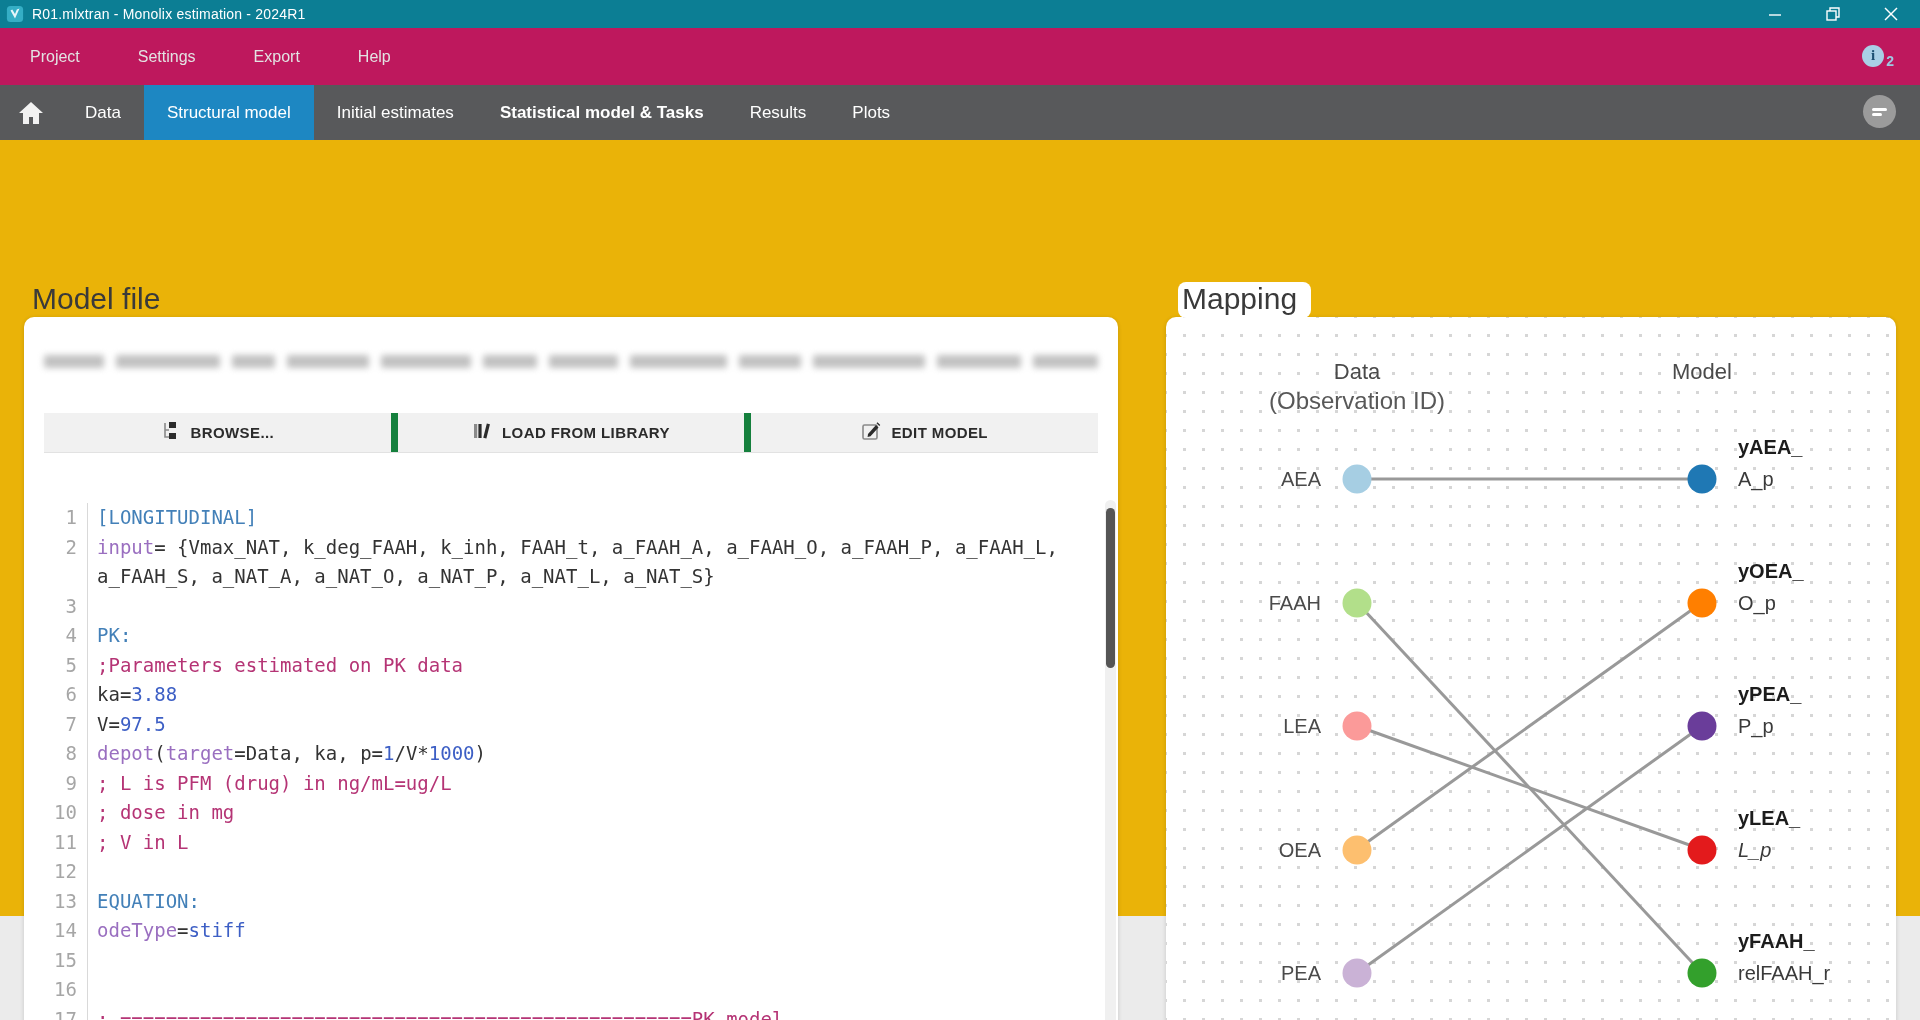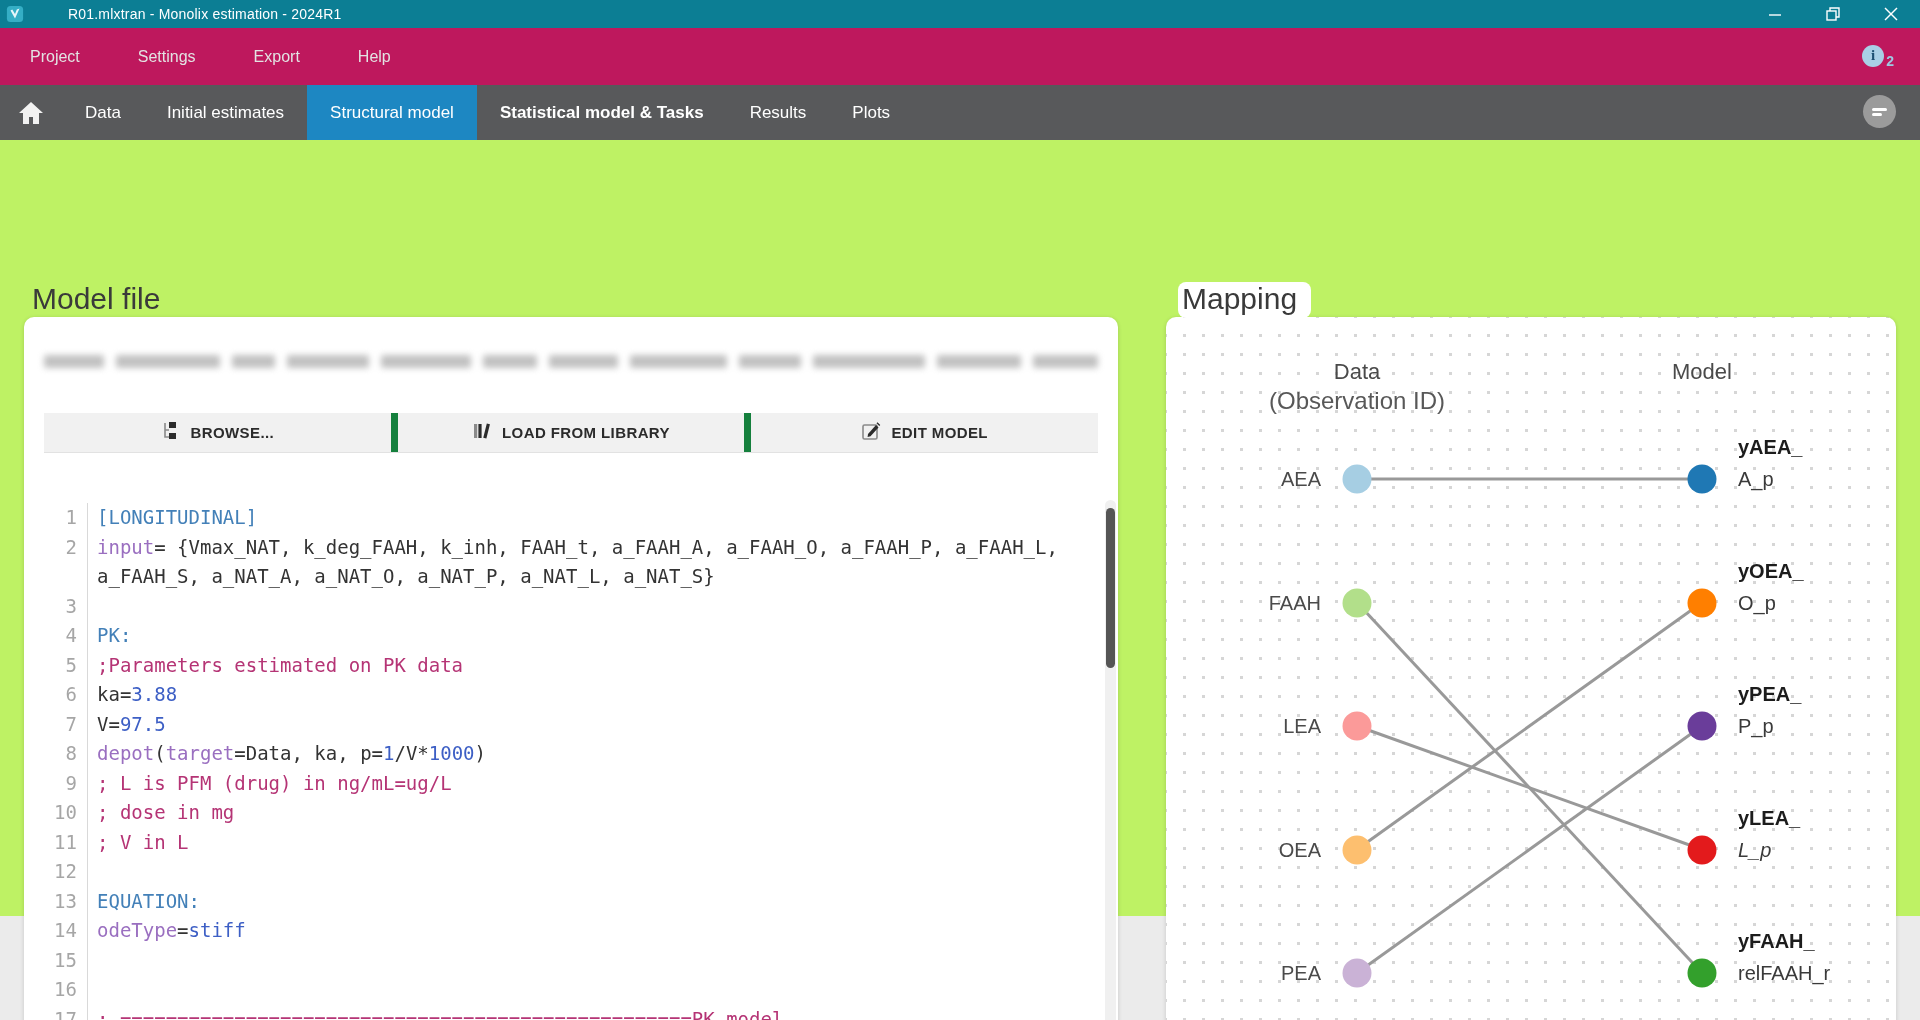--- a/index.html
+++ b/index.html
@@ -1,20 +1,20 @@
 <!DOCTYPE html>
 <html><head>
 <meta charset="utf-8">
 <style>
   * { margin:0; padding:0; box-sizing:border-box; }
   html,body { width:1920px; height:1020px; overflow:hidden;
     font-family:"Liberation Sans","DejaVu Sans",sans-serif; background:#ebebeb; }
 
   
-  .titlebar { height:28px; background:#0c7e94; display:flex; align-items:center; color:#fff;gap:36px; }
+  .titlebar { height:28px; background:#0c7e94; display:flex; align-items:center; color:#fff; }
   .titlebar .appicon { width:18px; height:18px; margin:0 8px 0 6px; }
   .titlebar .title { font-size:14px; letter-spacing:.2px; }
   .win-controls { margin-left:auto; display:flex; height:100%; }
   .win-btn { width:58px; height:100%; display:flex; align-items:center; justify-content:center; }
   .win-btn svg { stroke:#fff; stroke-width:1.4; fill:none; }
 
   
   .menubar { height:57px; background:#be185d; display:flex; align-items:center; padding-left:30px; }
   .menu-item { color:#e3e3e3; font-size:16px; margin-right:58px; cursor:default; }
   .notif { margin-left:auto; margin-right:26px; display:flex; align-items:flex-start; }
@@ -25,21 +25,21 @@
 
   
   .tabbar { height:55px; background:#58595b; display:flex; align-items:stretch; }
   .home-tab { width:62px; display:flex; align-items:center; justify-content:center; }
   .tab { display:flex; align-items:center; padding:0 23px; color:#fff; font-size:17px; cursor:default; }
   .tab.active { background:#1d87c2; }
   .tab.bold { font-weight:bold; }
   .chat-wrap { margin-left:auto; display:flex; align-items:center; padding-right:22px; }
 
   
-  .main { position:relative; height:776px; background:#bef264; }
+  .main { position:relative; height:776px; background:#eab308; }
   .panel-title { position:absolute; top:142px; font-size:30px; color:#3a3a3a; z-index:6; }
   #model-title { left:32px; }
   #mapping-title { left:1178px; background:#fff; padding:0 14px 2px 4px; border-radius:8px;text-align:center; }
   .card { position:absolute; top:177px; background:#fff; border-radius:10px;
     box-shadow:0 1px 4px rgba(0,0,0,.16); overflow:hidden; }
   #model-card { left:24px; width:1094px; height:831px; }
   #mapping-card { left:1166px; width:730px; height:833px;
     background-image:radial-gradient(circle,#d6d6d6 1.6px, transparent 1.8px);
     background-size:19px 19px; background-position:9px 9px; }
 
@@ -116,22 +116,22 @@
 </div>
 
 <div class="tabbar">
   <div class="home-tab">
     <svg width="26" height="24" viewBox="0 0 26 24">
       <path d="M13 1 L25 12 H21 V23 H15 V16 H11 V23 H5 V12 H1 Z" fill="#f2f2f2"></path>
     </svg>
   </div>
   <span id="tab-items" style="display:flex; align-items:stretch;">
       <div class="tab">Data</div>
+      <div class="tab active">Structural model</div>
       <div class="tab">Initial estimates</div>
-      <div class="tab active">Structural model</div>
       <div class="tab bold">Statistical model &amp; Tasks</div>
       <div class="tab">Results</div>
       <div class="tab">Plots</div>
     </span>
   <div class="chat-wrap">
     <svg width="37" height="37" viewBox="0 0 37 37">
       <circle cx="18.5" cy="17.5" r="16.5" fill="#9b9b9b"></circle>
       <path d="M7 30 L13 25 L16 31 Z" fill="#9b9b9b"></path>
       <rect x="11" y="14" width="15" height="3" rx="1.5" fill="#fff"></rect>
       <rect x="11" y="19" width="10" height="3" rx="1.5" fill="#fff"></rect>

